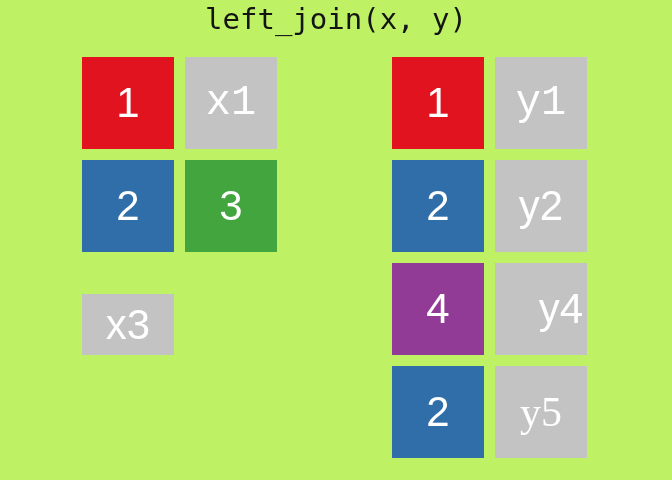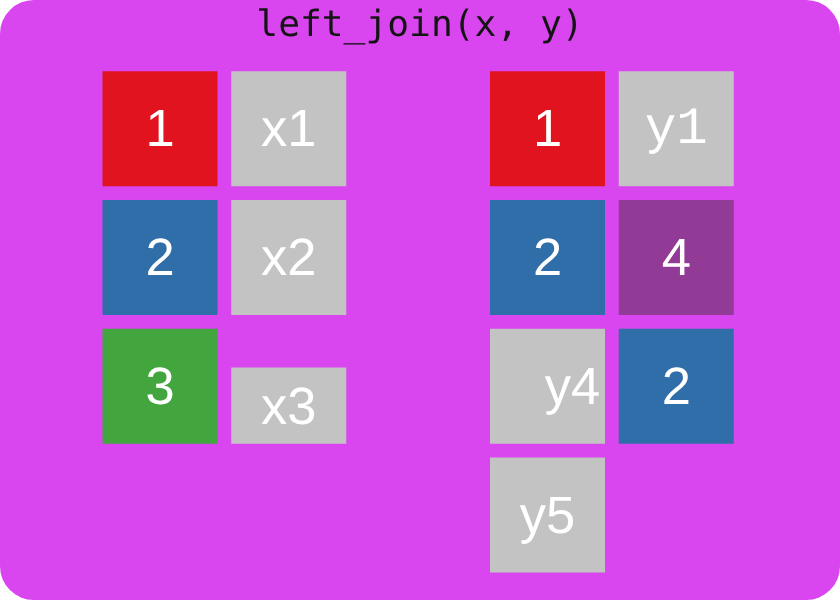--- a/index.html
+++ b/index.html
@@ -4,24 +4,23 @@
 <style>
   html, body {
     margin: 0;
     padding: 0;
     background: #ffffff;
   }
   .canvas {
     position: relative;
     width: 672px;
     height: 480px;
-    background: #d946ef;
+    background: #bef264;
     overflow: hidden;
     font-family: "Liberation Sans", sans-serif;
-    border-radius: 27px;
   }
   .title {
     position: absolute;
     left: 0;
     top: 2px;
     width: 672px;
     text-align: center;
     font-family: "DejaVu Sans Mono", "Liberation Mono", monospace;
     font-size: 29px;
     line-height: 34px;
@@ -49,35 +48,35 @@
 </style>
 </head>
 <body>
 
 <div class="canvas">
 
   <div class="title" style="color: rgb(20, 20, 20);">left_join(x, y)</div>
 
   <div class="join-table table-x">
     <div class="cell key" style="background-color: rgb(224, 19, 31); color: rgb(255, 255, 255);">1</div>
-    <div class="cell val" style="background-color: rgb(195, 195, 195); color: rgb(255, 255, 255);">x1</div>
+    <div class="cell val" style="background-color: rgb(195, 195, 195); color: rgb(255, 255, 255); font-family: Liberation Mono, monospace;">x1</div>
 
     <div class="cell key" style="background-color: rgb(47, 110, 168); color: rgb(255, 255, 255);">2</div>
-    <div class="cell val" style="background-color: rgb(195, 195, 195); color: rgb(255, 255, 255);">x2</div>
 
     <div class="cell key" style="background-color: rgb(66, 165, 62); color: rgb(255, 255, 255);">3</div>
     <div class="cell val" style="background-color: rgb(195, 195, 195); color: rgb(255, 255, 255); margin-top: 31px;">x3</div>
   </div>
 
   <div class="join-table table-y">
     <div class="cell key" style="background-color: rgb(224, 19, 31); color: rgb(255, 255, 255);">1</div>
     <div class="cell val" style="background-color: rgb(195, 195, 195); color: rgb(255, 255, 255); font-family: Liberation Mono, monospace;">y1</div>
 
     <div class="cell key" style="background-color: rgb(47, 110, 168); color: rgb(255, 255, 255);">2</div>
+    <div class="cell val" style="background-color: rgb(195, 195, 195); color: rgb(255, 255, 255);">y2</div>
 
     <div class="cell key" style="background-color: rgb(145, 58, 150); color: rgb(255, 255, 255);">4</div>
     <div class="cell val" style="background-color: rgb(195, 195, 195); color: rgb(255, 255, 255); padding-left: 40px;">y4</div>
 
     <div class="cell key" style="background-color: rgb(47, 110, 168); color: rgb(255, 255, 255);">2</div>
-    <div class="cell val" style="background-color: rgb(195, 195, 195); color: rgb(255, 255, 255);">y5</div>
+    <div class="cell val" style="background-color: rgb(195, 195, 195); color: rgb(255, 255, 255); font-family: Liberation Serif, serif;">y5</div>
   </div>
 
 </div>
 
 </body></html>

